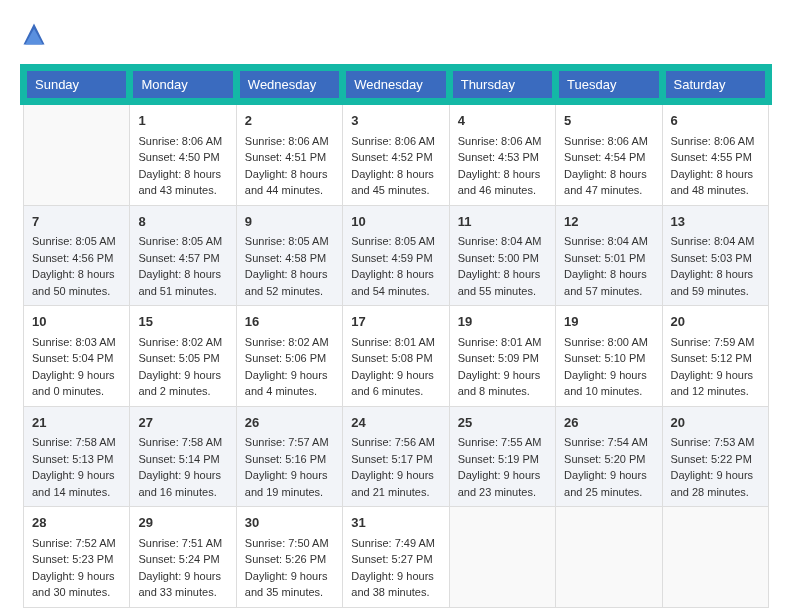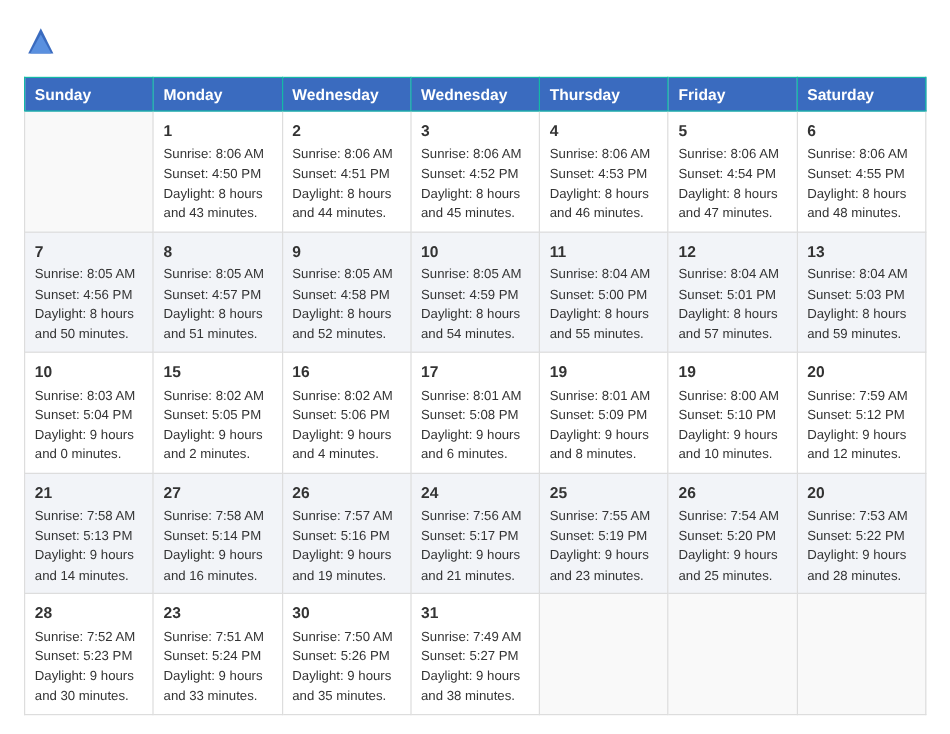--- a/index.html
+++ b/index.html
@@ -41,23 +41,23 @@
     .calendar {
       width: 100%;
       border-collapse: collapse;
       border: 1px solid #ccc;
     }
     .calendar th {
       background-color: #3a6bbf;
       color: #fff;
       padding: 6px 8px;
       font-size: 13px;
-      font-weight: bold;
+      font-weight: normal;
       text-align: left;
-      border: 1px solid #14b8a6;
+      border: 7px solid #14b8a6;
     }
     .calendar td {
       vertical-align: top;
       padding: 6px 8px;
       border: 1px solid #ddd;
       background: #fff;
       width: calc(100% / 7);
       font-size: 11px;
       color: #333;
       line-height: 1.5;
@@ -100,21 +100,21 @@
 </div>
 
 <table class="calendar">
   <thead>
     <tr>
     <th>Sunday</th>
         <th>Monday</th>
         <th>Wednesday</th>
         <th>Wednesday</th>
         <th>Thursday</th>
-        <th>Friday</th>
+        <th>Tuesday</th>
         <th>Saturday</th>
       </tr>
   </thead>
   <tbody id="calendar-body">
   <tr>
         <td class="empty"></td>
         <td>
           <div class="day-number">1</div>
           <div class="day-info">Sunrise: 8:06 AM<br>Sunset: 4:50 PM<br>Daylight: 8 hours and 43 minutes.</div>
         </td>
@@ -228,21 +228,21 @@
           <div class="day-number">20</div>
           <div class="day-info">Sunrise: 7:53 AM<br>Sunset: 5:22 PM<br>Daylight: 9 hours and 28 minutes.</div>
         </td>
       </tr>
       <tr>
         <td>
           <div class="day-number">28</div>
           <div class="day-info">Sunrise: 7:52 AM<br>Sunset: 5:23 PM<br>Daylight: 9 hours and 30 minutes.</div>
         </td>
         <td>
-          <div class="day-number">23</div>
+          <div class="day-number">29</div>
           <div class="day-info">Sunrise: 7:51 AM<br>Sunset: 5:24 PM<br>Daylight: 9 hours and 33 minutes.</div>
         </td>
         <td>
           <div class="day-number">30</div>
           <div class="day-info">Sunrise: 7:50 AM<br>Sunset: 5:26 PM<br>Daylight: 9 hours and 35 minutes.</div>
         </td>
         <td>
           <div class="day-number">31</div>
           <div class="day-info">Sunrise: 7:49 AM<br>Sunset: 5:27 PM<br>Daylight: 9 hours and 38 minutes.</div>
         </td>

